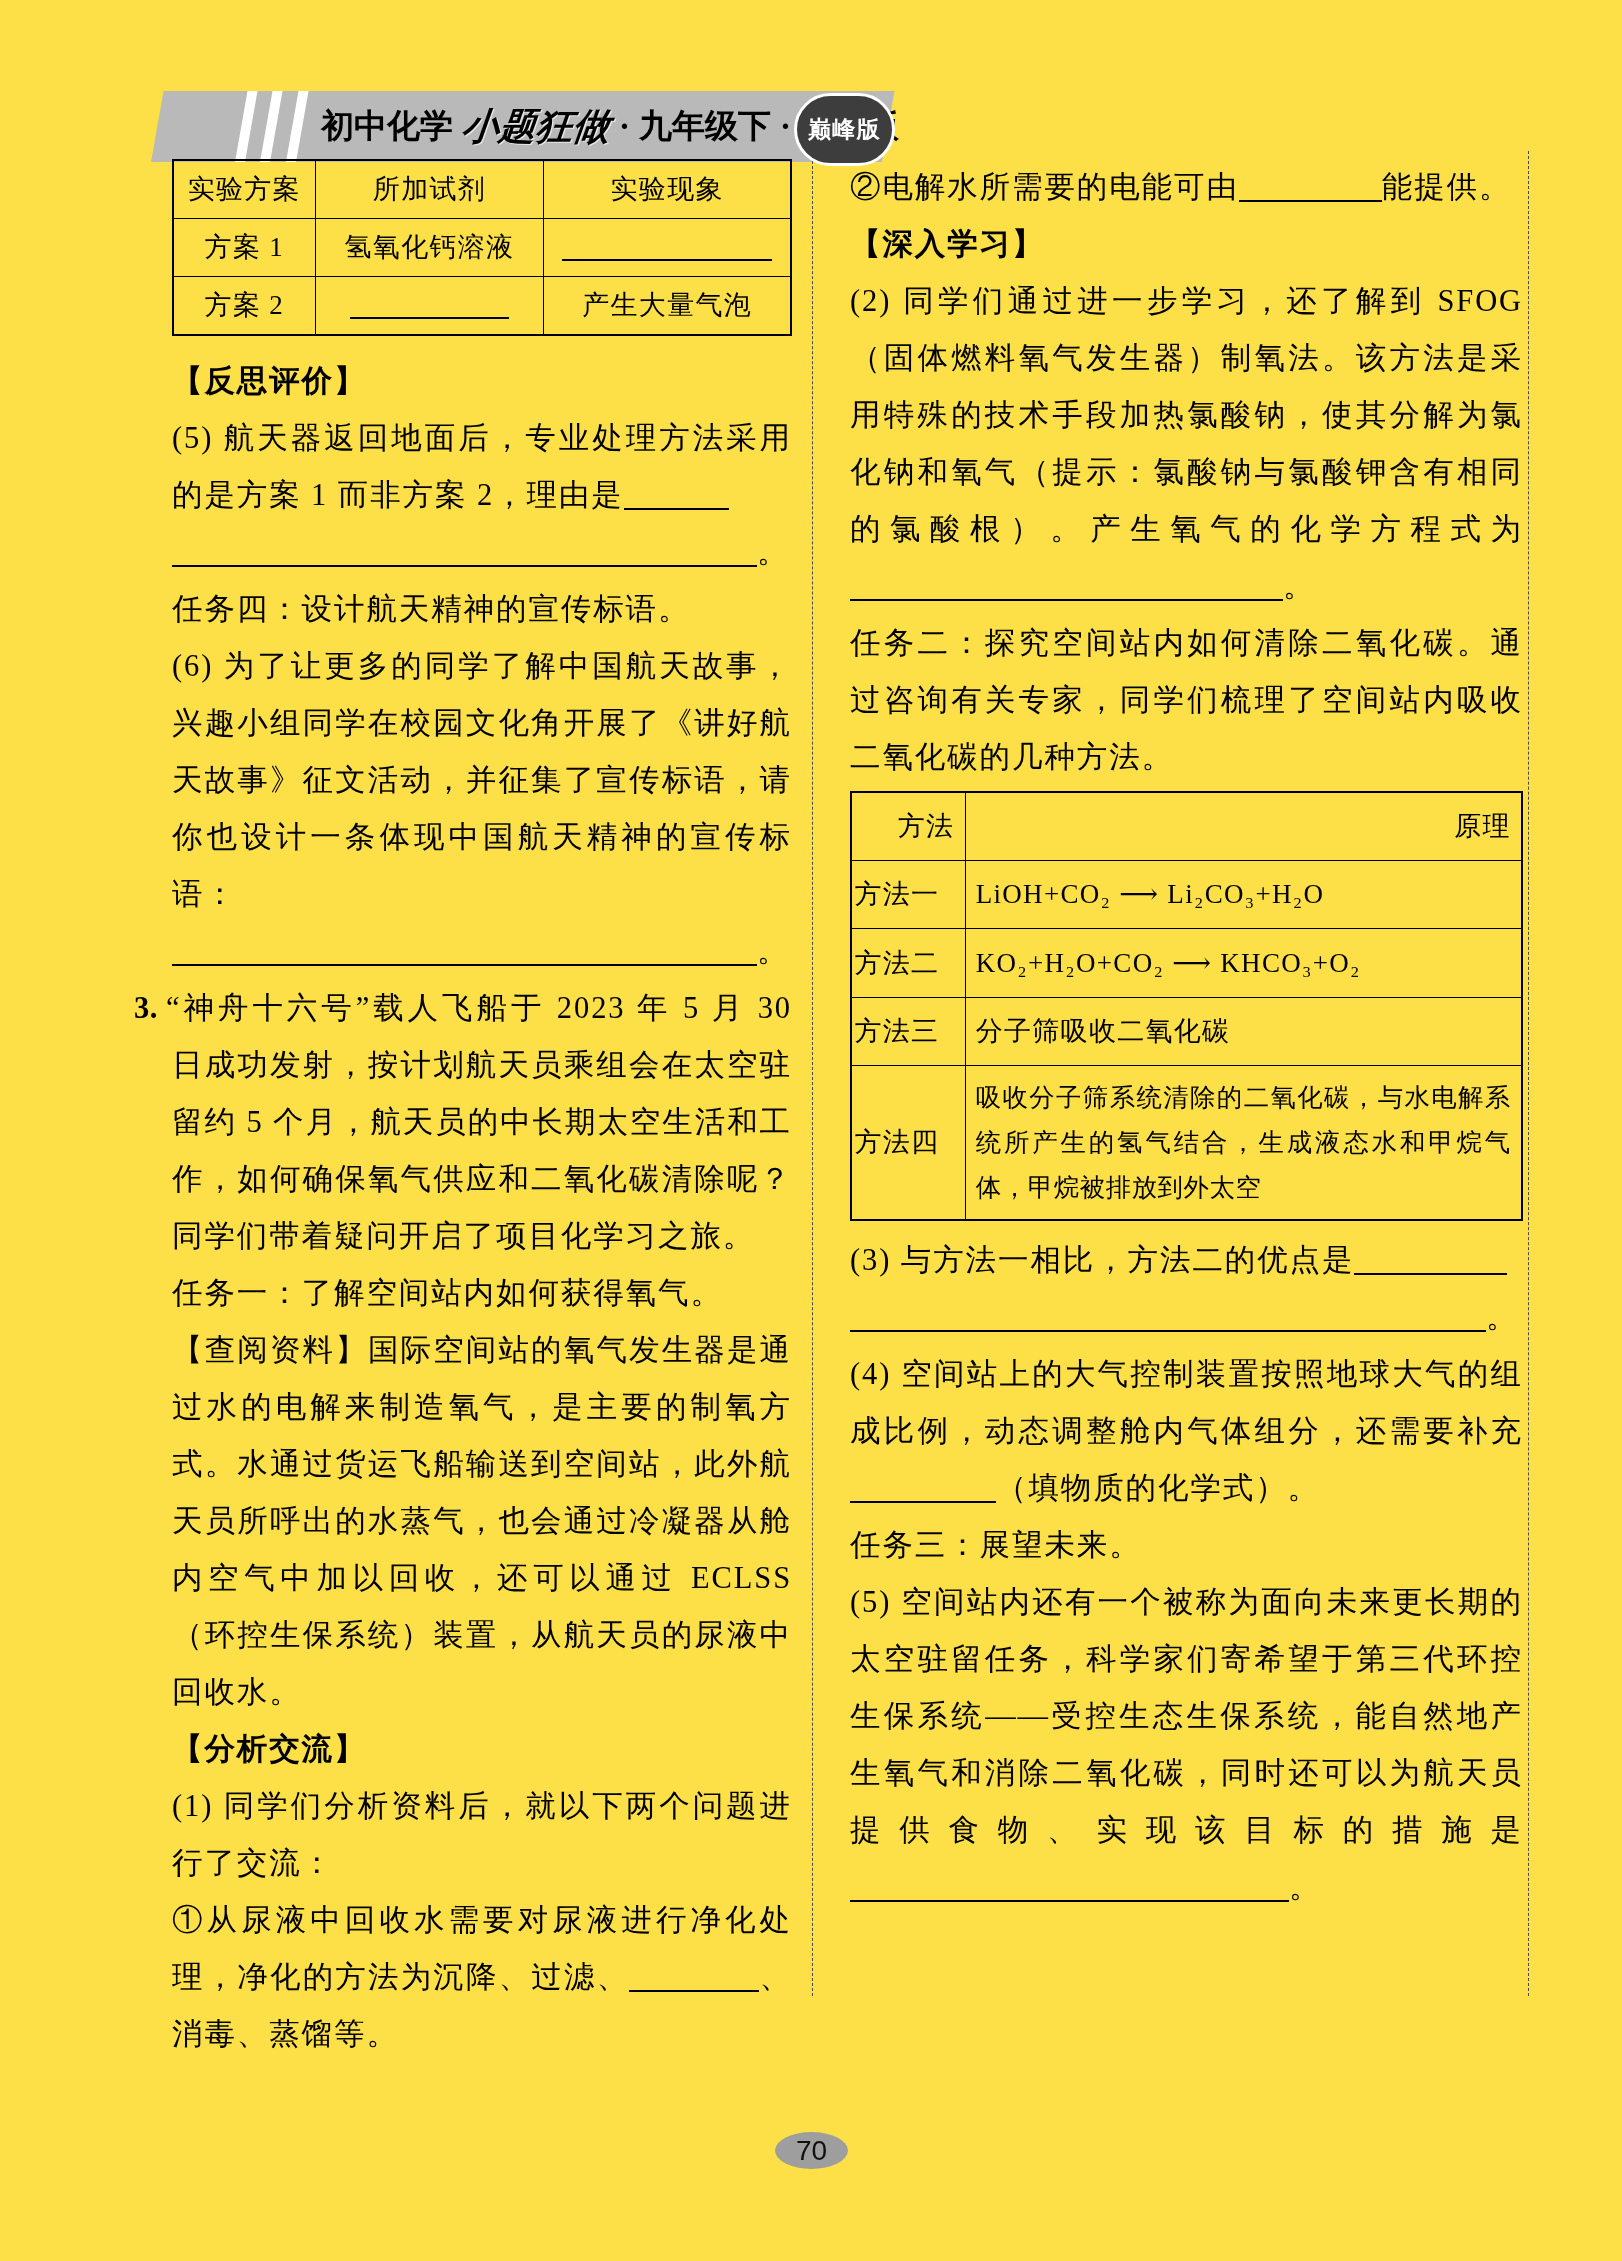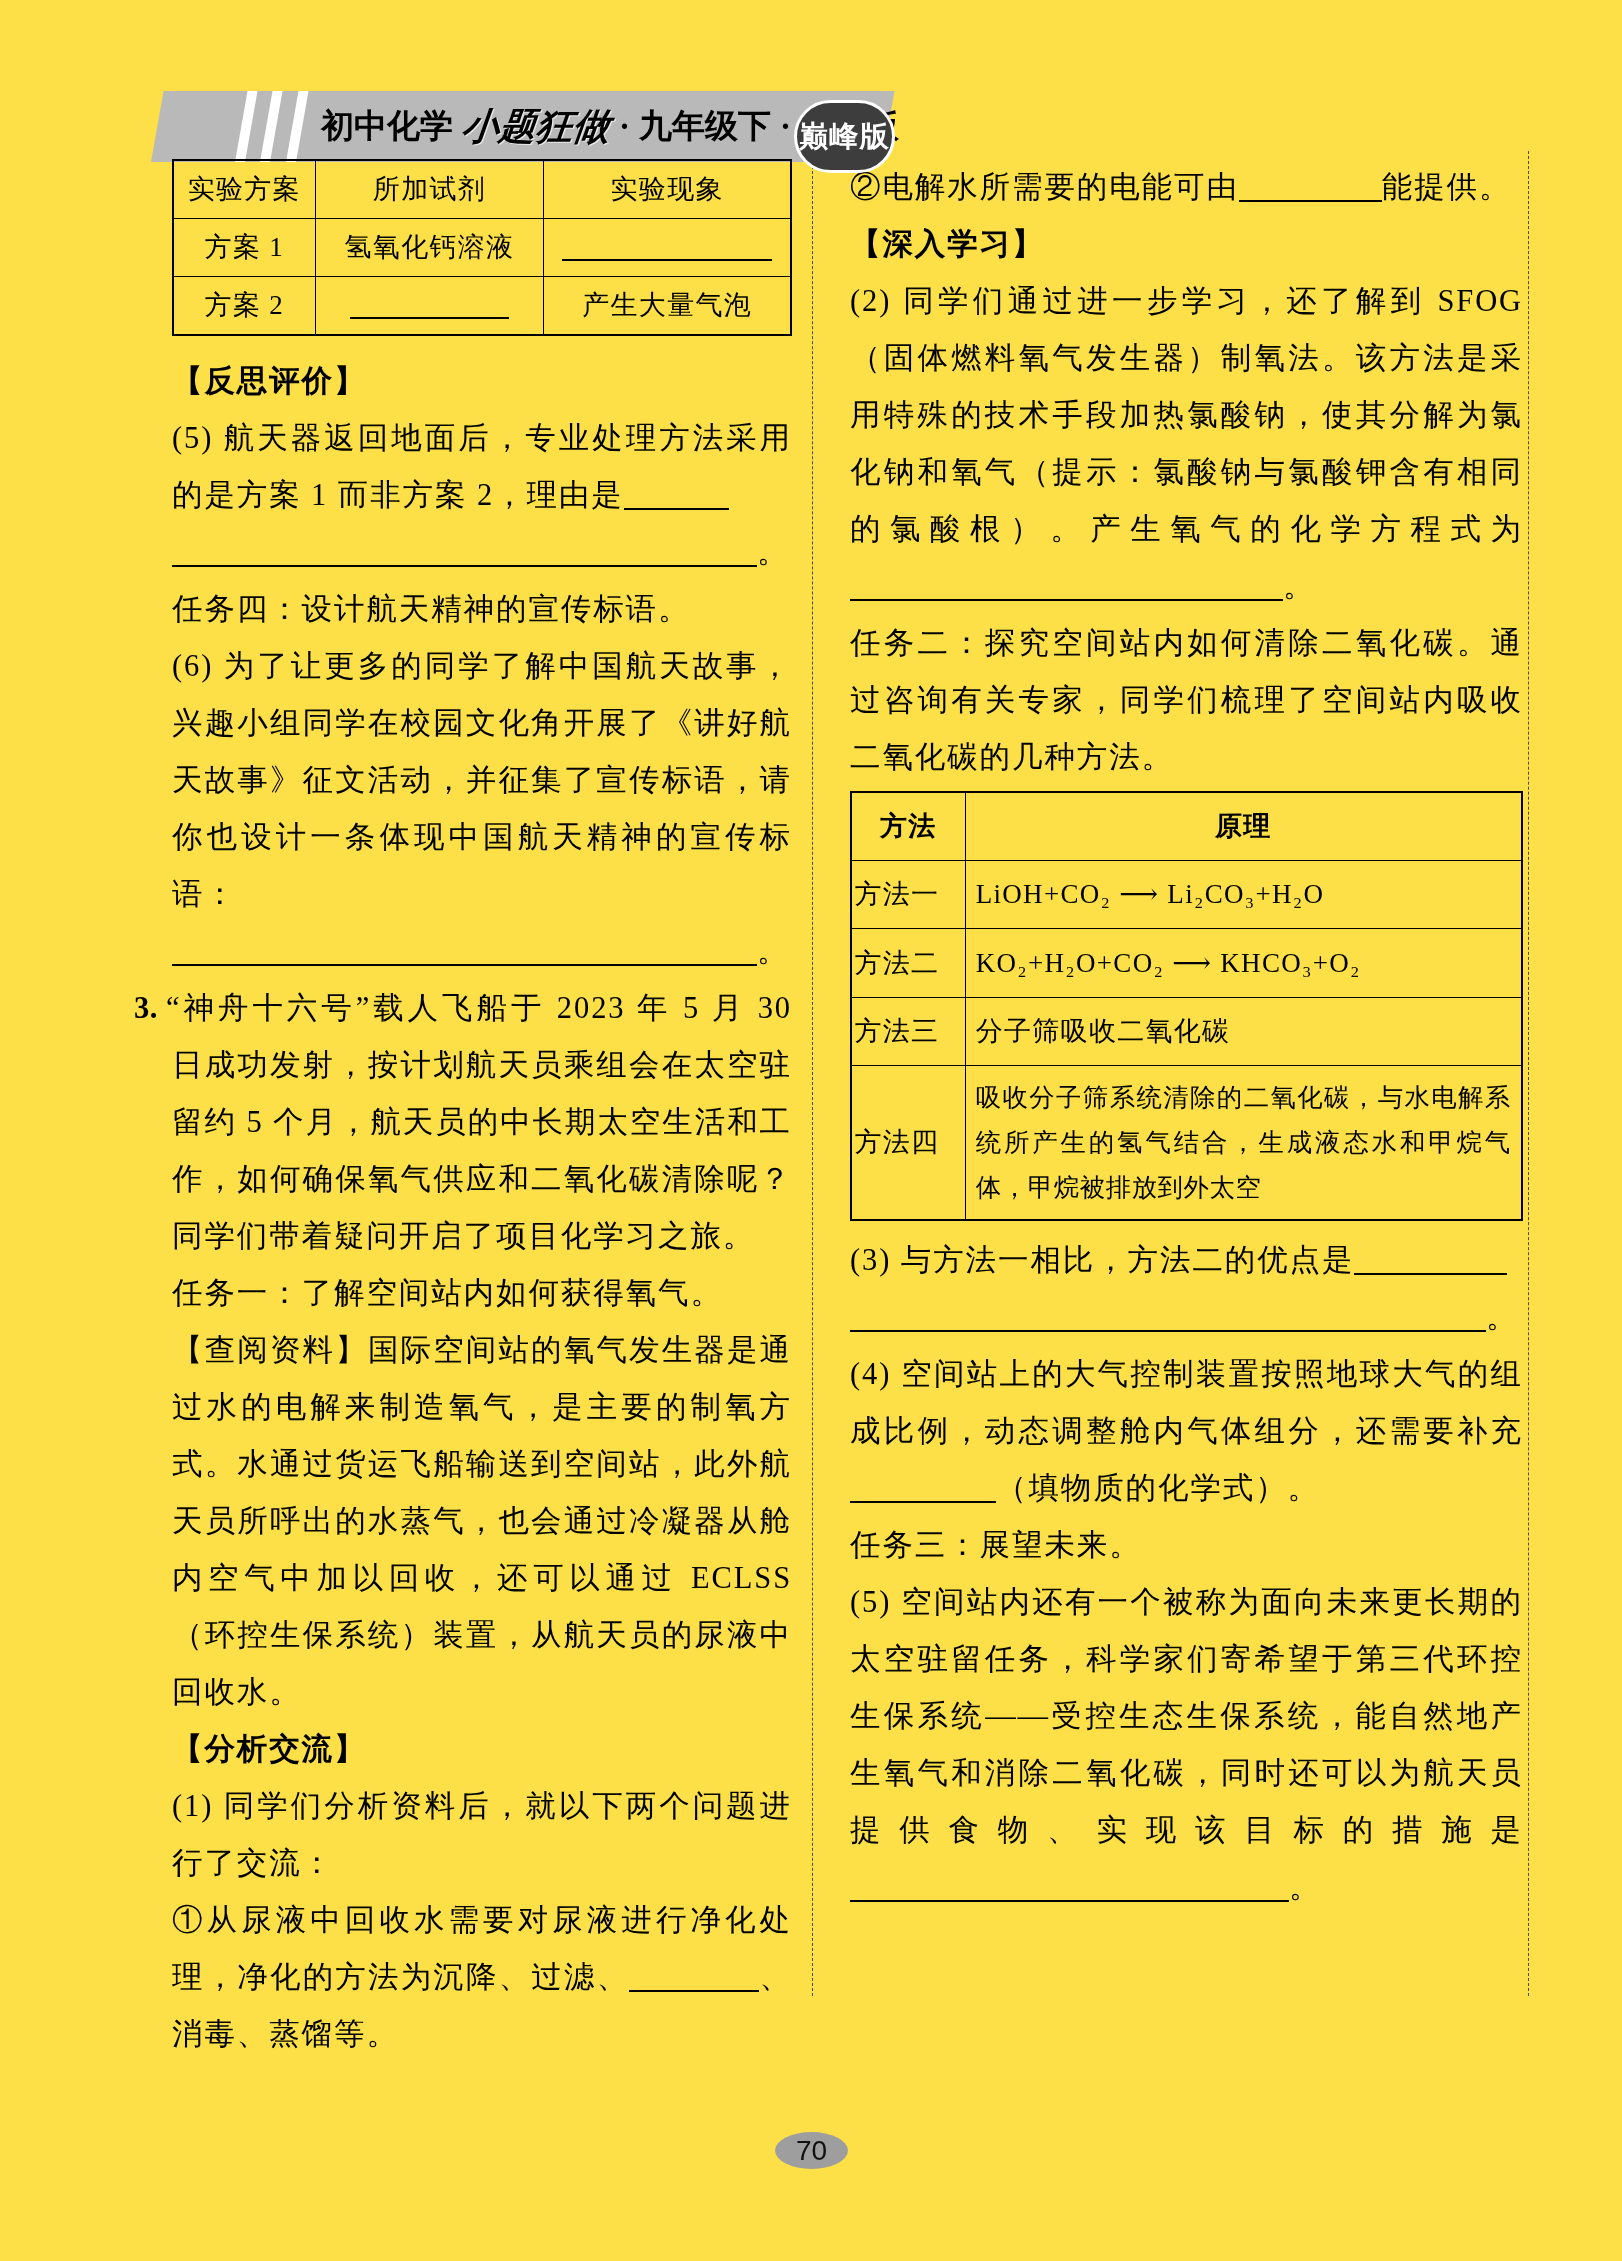--- a/index.html
+++ b/index.html
@@ -26,24 +26,24 @@
     position:absolute;left:321px;top:91px;height:71px;
     display:flex;align-items:center;gap:9px;
     font-size:33px;font-weight:700;white-space:nowrap;z-index:3;
   }
   .brand{
     font-style:italic;font-weight:900;font-size:37px;
     transform:skewX(-6deg);display:inline-block;
     text-shadow:1.3px 1.3px 0 #e8e8e8;
   }
   .badge{
-    position:absolute;left:794px;top:100px;width:95px;height:67px;z-index:4;
+    position:absolute;left:794px;top:93px;width:95px;height:67px;z-index:4;
     background:#3d3d3d;border:3.2px solid #ffffff;border-radius:38px;
     display:flex;align-items:center;justify-content:center;
-    color:#ffffff;font-size:29px;font-weight:700;letter-spacing:1.3px;
+    color:#ffffff;font-size:23px;font-weight:700;letter-spacing:1.3px;
   }
 
   
   .vdash{position:absolute;top:151px;height:1845px;width:0;border-left:1.9px dashed #4a4a4a;}
   .vdash.mid{left:812px;}
   .vdash.right{left:1528px;}
 
   
   .col{position:absolute;top:159px;font-size:30.5px;line-height:57px;letter-spacing:1.9px;text-align:justify;}
   .col-left{left:172px;width:620px;}
@@ -71,21 +71,21 @@
   .exp-table{border:2.5px solid #000;}
   .exp-table col.c1{width:23%;}
   .exp-table col.c2{width:37%;}
   .exp-table col.c3{width:40%;}
 
   .method-table{border:2.5px solid #000;margin:5.1px 0 11.4px 0;}
   .method-table th,.method-table td{
     border:1.9px solid #000;vertical-align:middle;
     font-size:27px;letter-spacing:1.3px;padding:5.1px 10.2px;
   }
-  .method-table th{text-align:center;font-weight:700;height:51px;}
+  .method-table th{text-align:right;font-weight:400;height:51px;}
   .method-table col.m1{width:114px;}
   .method-table td.mname{text-align:left;height:53px;padding:5.1px 2.5px;}
   .method-table td.mdesc{text-align:left;}
   .method-table td.justified{
     text-align:justify;font-size:25.4px;line-height:45px;letter-spacing:0.6px;padding:9px 10.2px;
   }
   .formula{
     font-family:"Liberation Serif","DejaVu Serif","DejaVu Sans",serif;
     letter-spacing:0.6px;font-size:28px;
   }

